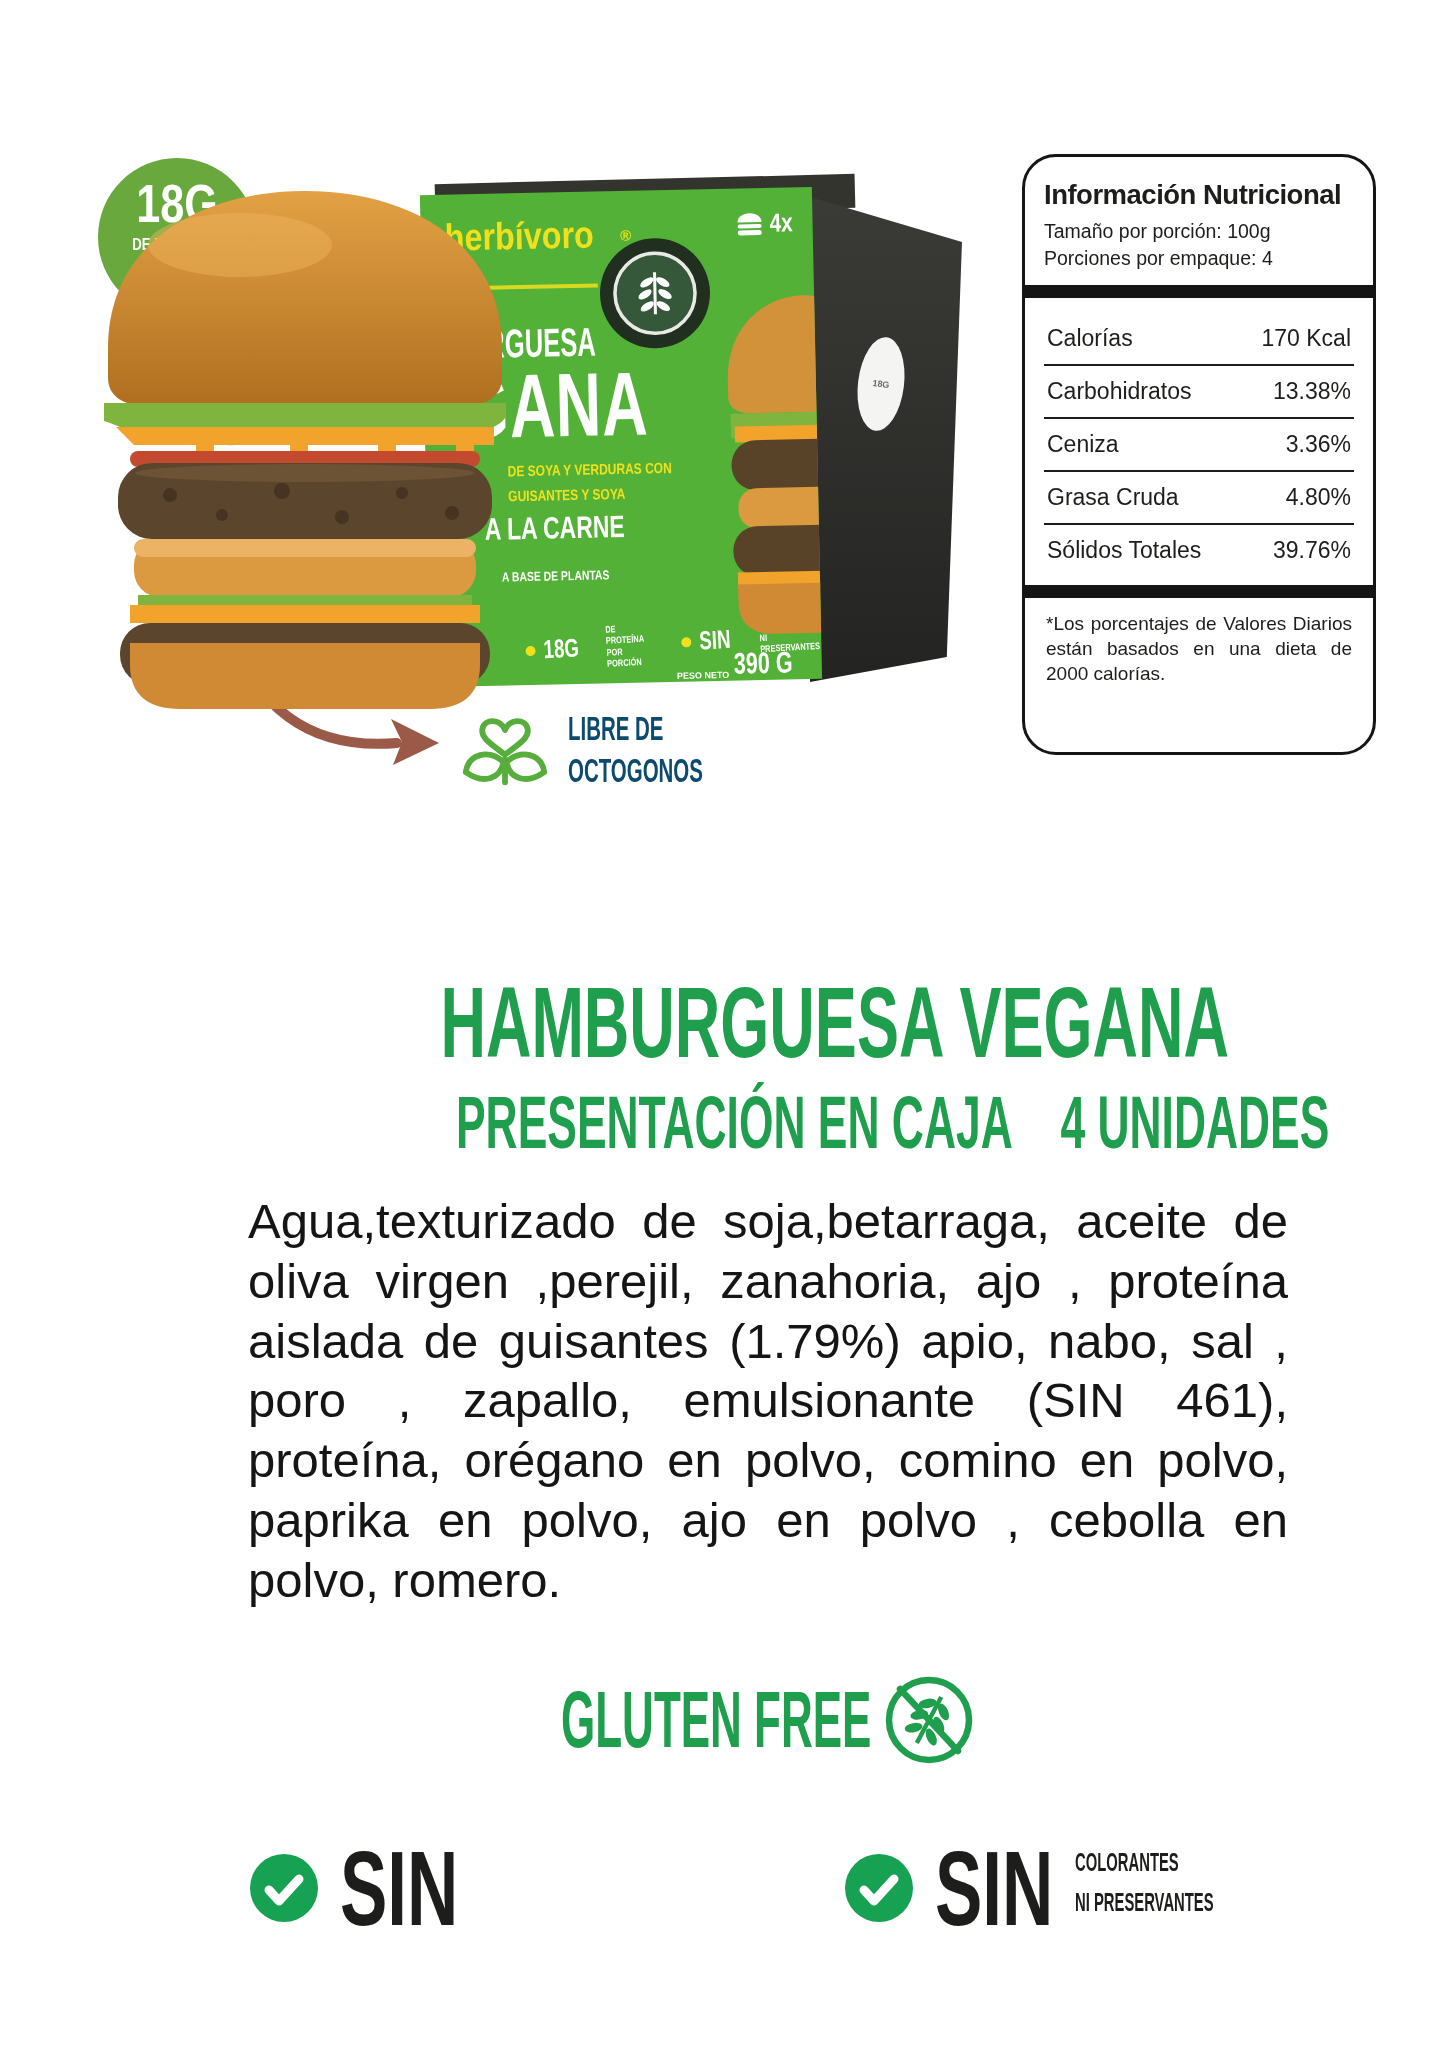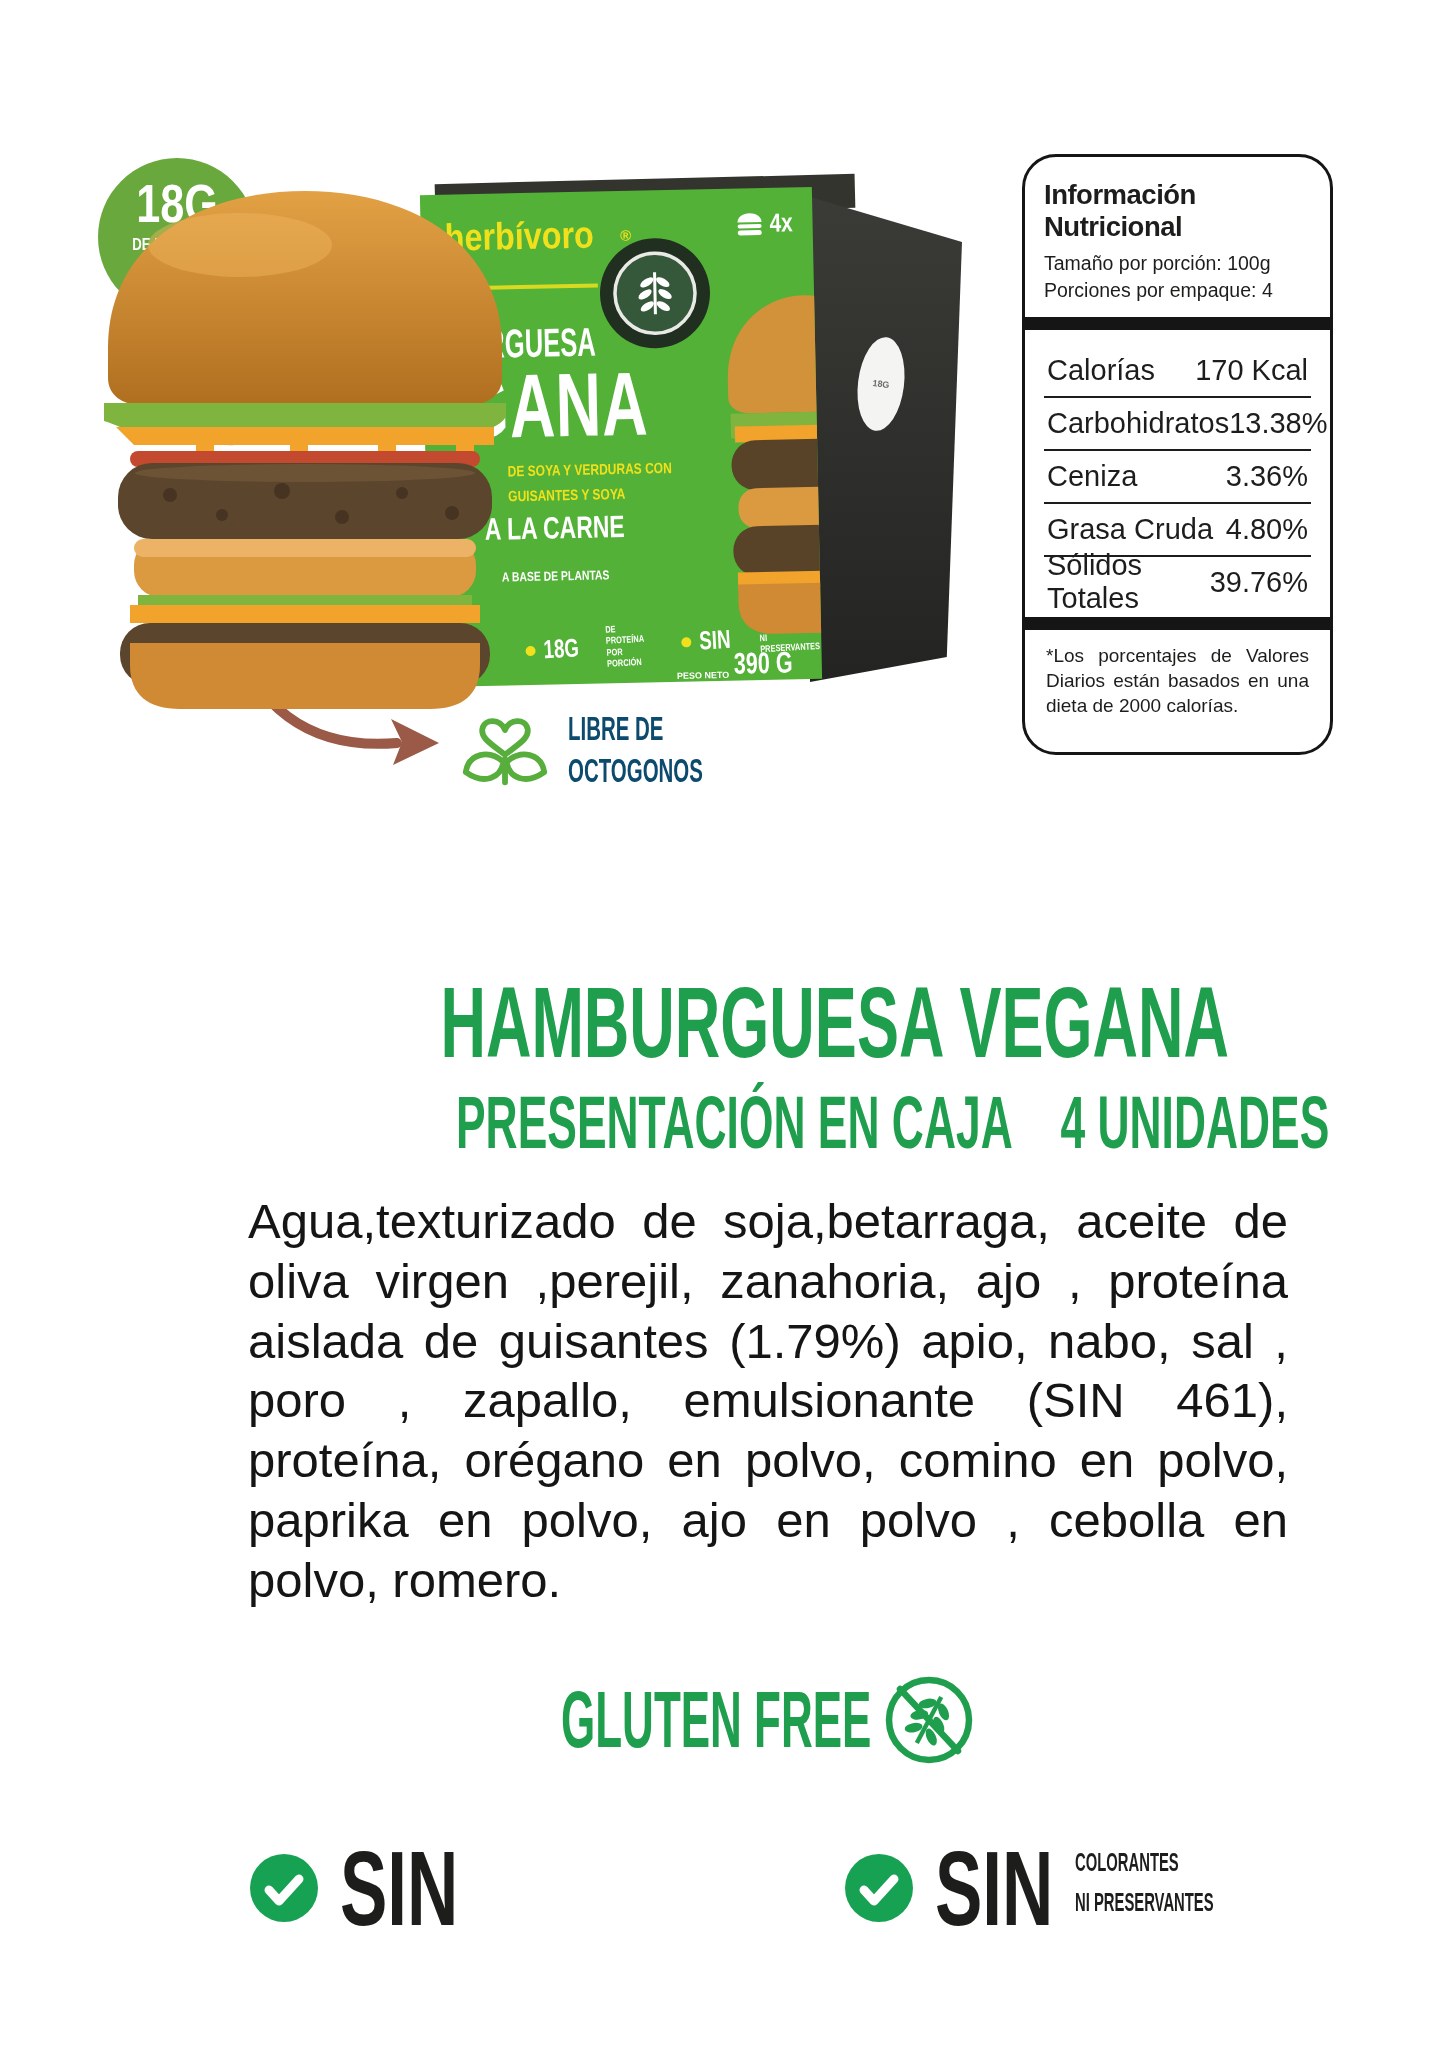--- a/index.html
+++ b/index.html
@@ -59,28 +59,28 @@
   .box-mini{position:absolute;left:296px;top:96px;}
   .burger{position:absolute;left:0;top:8px;z-index:2;}
 
   
   .arrow{position:absolute;left:225px;top:633px;}
   .octo{position:absolute;left:458px;top:698px;display:flex;gap:16px;}
   .octo-tx{margin-top:10px;font-weight:800;color:#0c4a6e;line-height:1.28;}
   .octo-tx .sql{font-size:33px;transform:scaleX(.62);display:block;}
 
   
-  .nutri{position:absolute;left:1022px;top:154px;width:311px;height:601px;box-sizing:border-box;
+  .nutri{position:absolute;left:1022px;top:154px;width:354px;height:601px;box-sizing:border-box;
          border:3.5px solid #151515;border-radius:34px;padding:22px 19px 0;}
   .n-title{font-size:27.5px;font-weight:bold;letter-spacing:-.5px;margin-bottom:7px;}
   .n-meta{font-size:19.5px;line-height:1.38;}
   .n-bar{height:13px;background:#151515;margin:13px -19px 0;}
   .n-rows{padding-top:15px;}
   .n-row{display:flex;justify-content:space-between;align-items:center;height:51px;
-         border-bottom:2px solid #1c1c1c;font-size:29px;padding:0 3px;}
+         border-bottom:2px solid #1c1c1c;font-size:23px;padding:0 3px;}
   .n-row:last-child{border-bottom:none;}
   .n-bar2{margin-top:9px;}
   .n-foot{font-size:19px;line-height:1.32;padding:13px 2px 0;text-align:justify;}
 
   
   .content{position:absolute;left:248px;top:972px;width:1040px;}
   .h1{font-size:100px;line-height:1;font-weight:800;color:var(--green,#1f9e4d);text-align:center;transform:scaleX(.63);}
   .h2{font-size:74px;line-height:1;font-weight:800;color:var(--green,#1f9e4d);text-align:center;
       transform:scaleX(.60);margin-top:14px;white-space:pre;}
   .ingredients{margin:32px 0 16px;font-size:49px;line-height:1.22;text-align:justify;color:#151515;}

